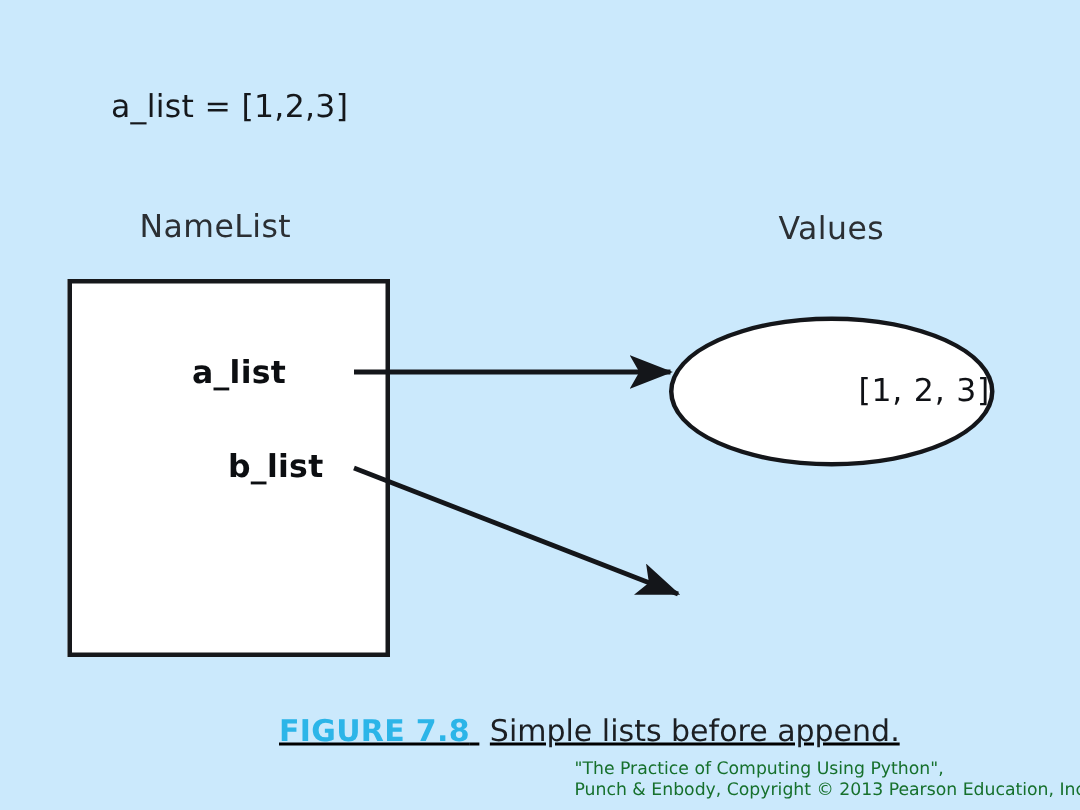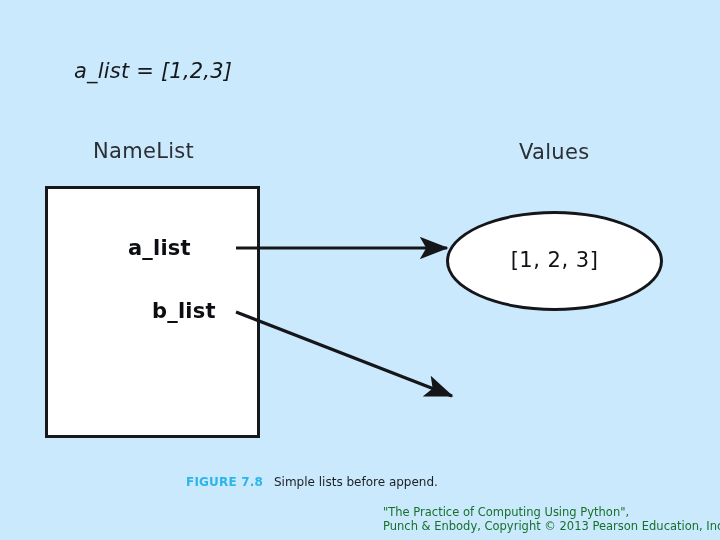--- a/index.html
+++ b/index.html
@@ -24,21 +24,20 @@
     top: 6px;
     font-family: "DejaVu Sans", sans-serif;
     font-size: 21px;
     line-height: 26px;
     color: #15181c;
     letter-spacing: 0.2px;
     white-space: pre;
   }
   #code-listing .code-line {
     display: block;
-    font-style: italic;
   }
   
   .column-heading {
     position: absolute;
     font-family: "DejaVu Sans", sans-serif;
     font-size: 21px;
     color: #2b2f33;
     letter-spacing: 0.3px;
     white-space: nowrap;
   }
@@ -88,20 +87,21 @@
     box-sizing: border-box;
     display: flex;
     align-items: center;
     justify-content: center;
   }
   #ellipse-a {
     left: 446px;
     top: 211px;
     width: 217px;
     height: 100px;
+    justify-content: flex-end;
   }
   #ellipse-b {
     left: 446px;
     top: 353px;
     width: 217px;
     height: 107px;
   }
   .ellipse-label {
     font-family: "DejaVu Sans", sans-serif;
     font-size: 21px;
@@ -118,22 +118,23 @@
     width: 720px;
     height: 540px;
     pointer-events: none;
   }
   
   #figure-caption {
     position: absolute;
     left: 186px;
     top: 475px;
     font-family: "DejaVu Sans", sans-serif;
-    font-size: 12px;
+    font-size: 20px;
     white-space: nowrap;
+    text-decoration: underline;
   }
   #caption-figure-number {
     font-weight: bold;
     color: #2cb5e8;
     letter-spacing: 0.2px;
   }
   #caption-text {
     color: #1c1f23;
     margin-left: 7px;
   }

